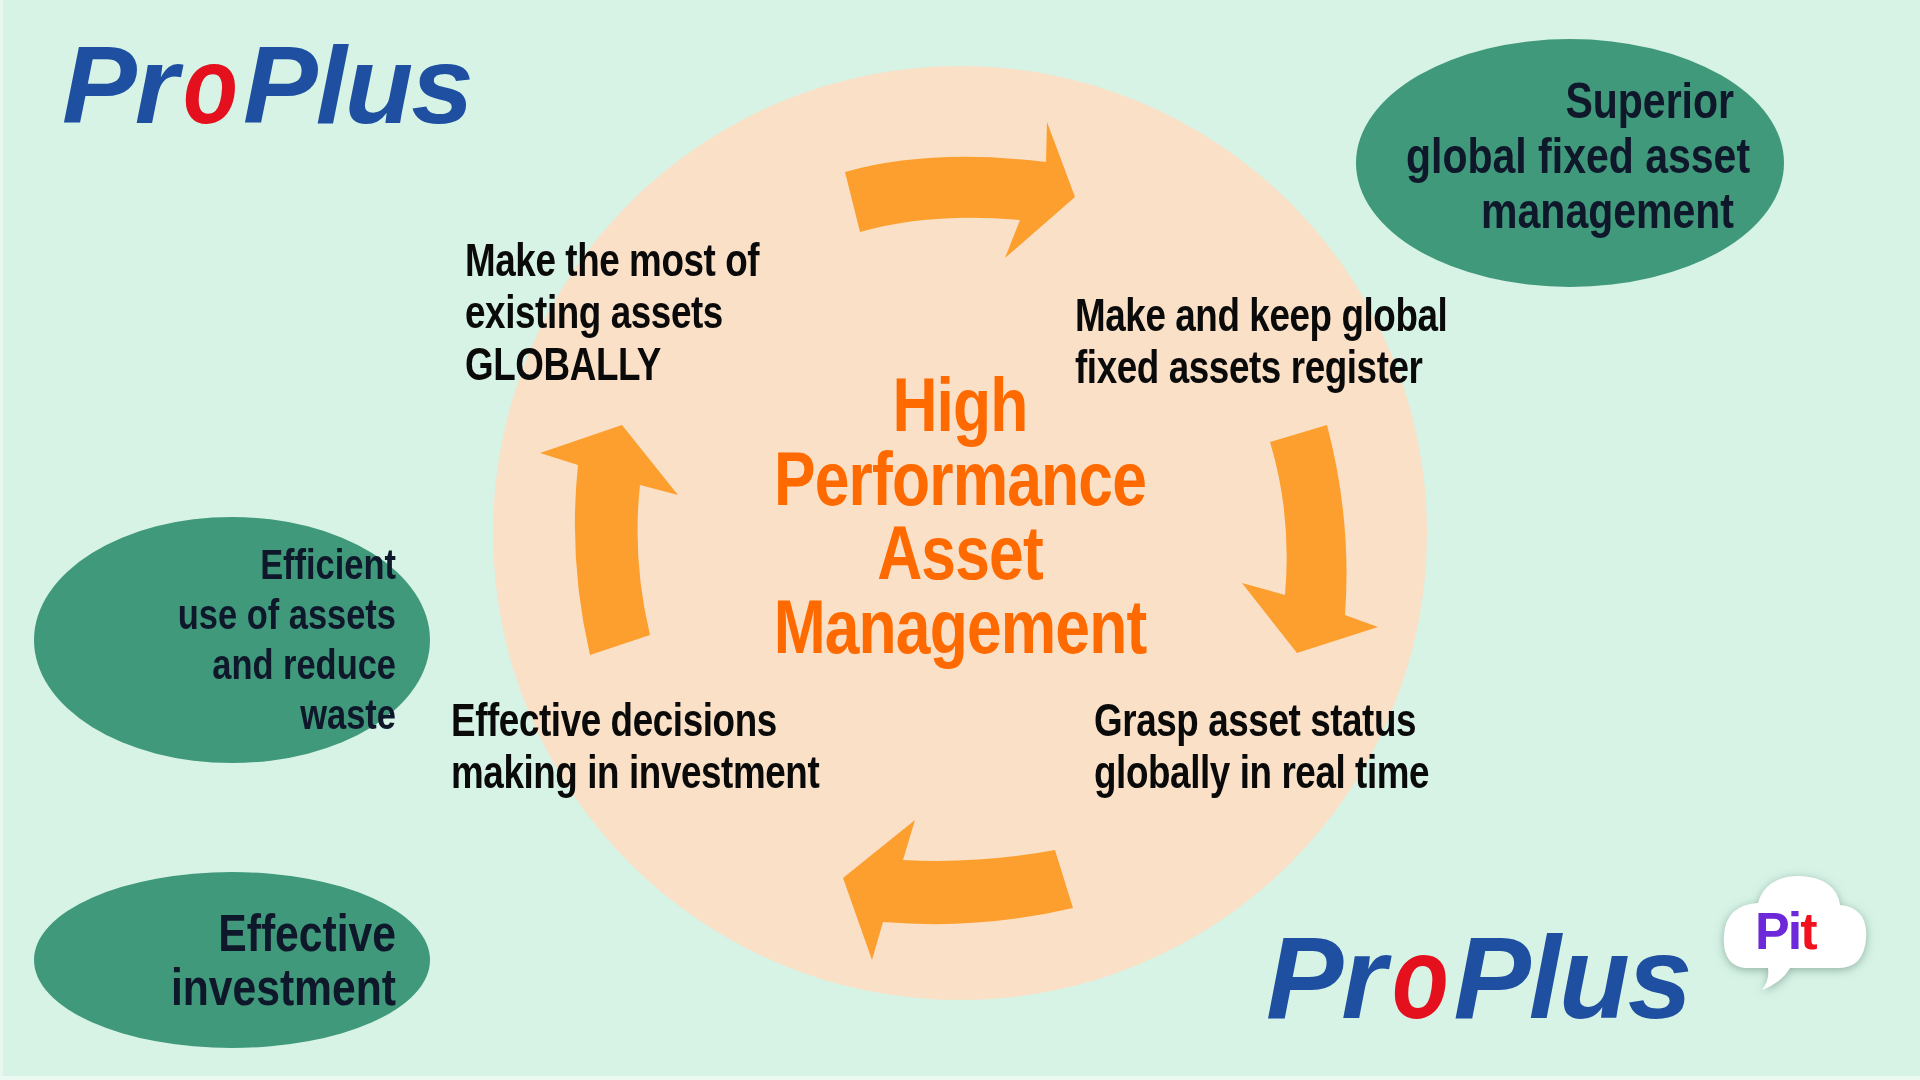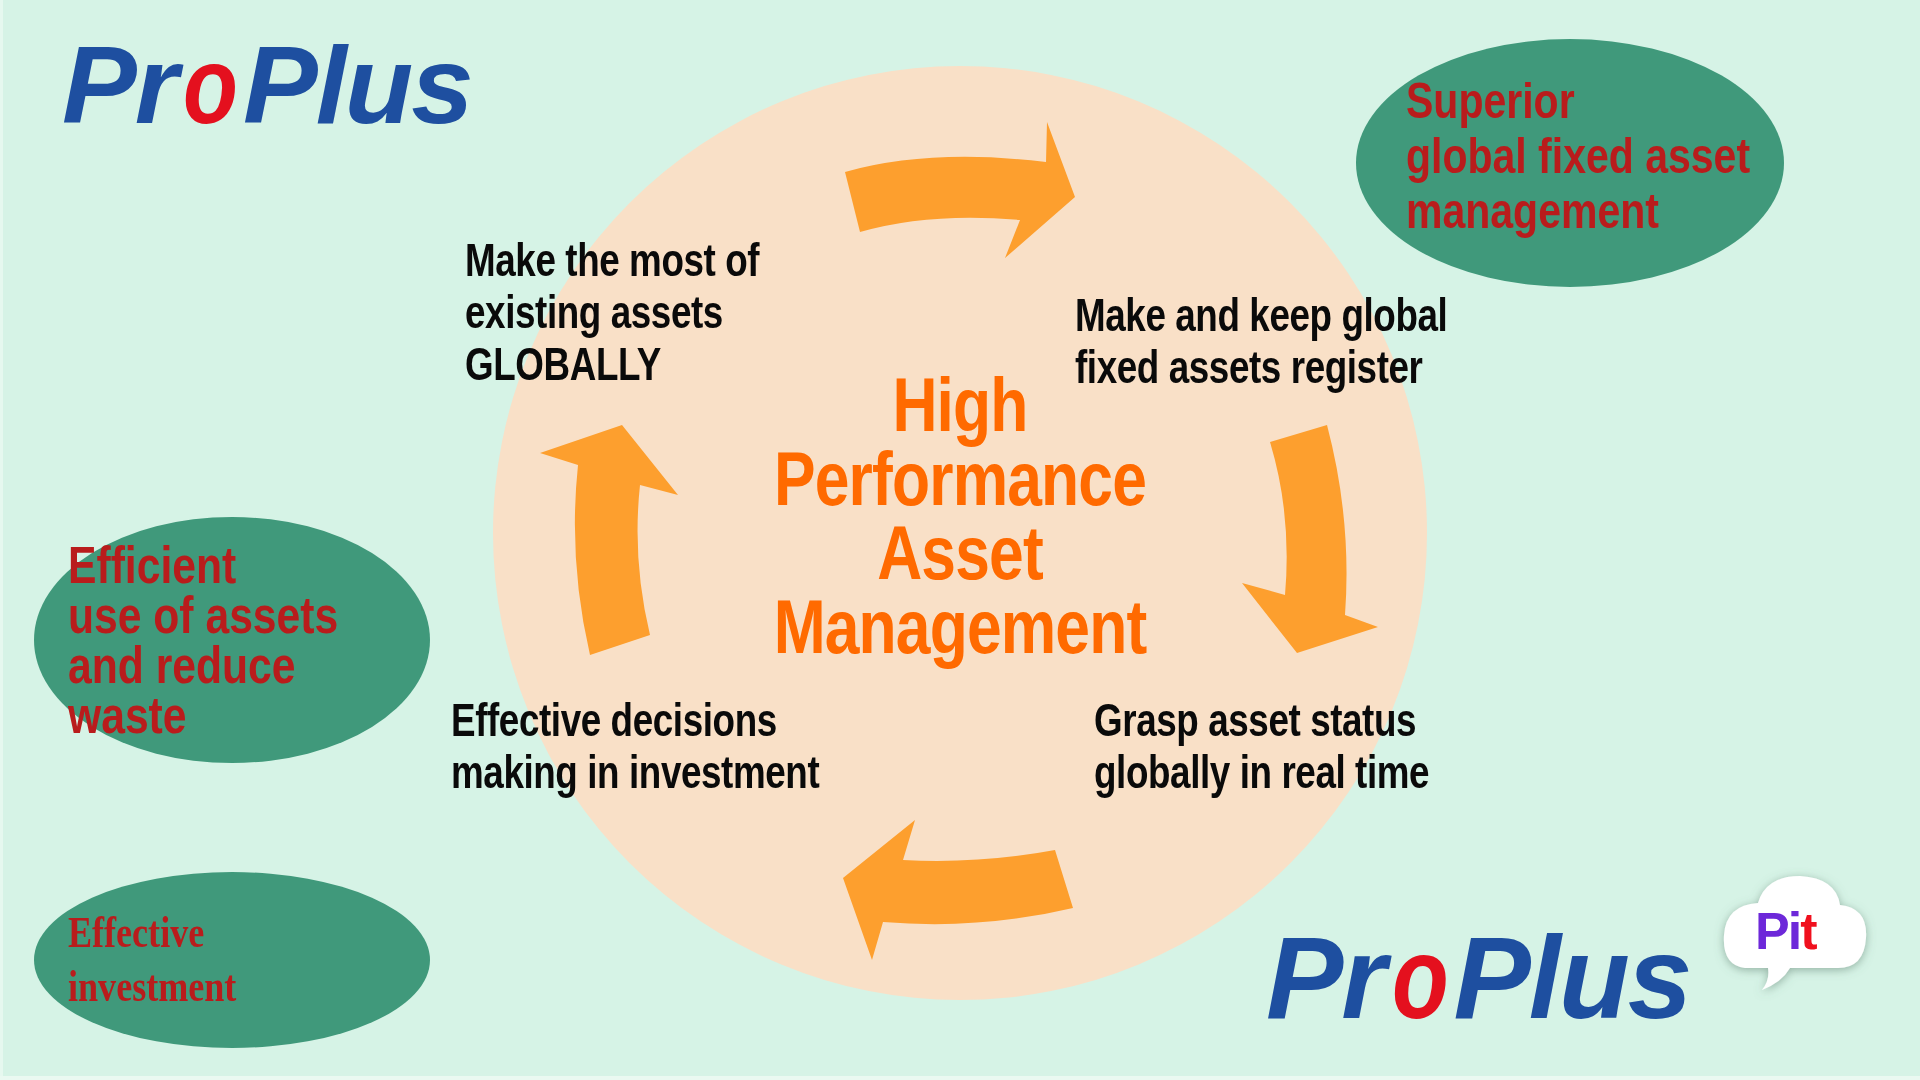--- a/index.html
+++ b/index.html
@@ -39,23 +39,23 @@
     position: relative;
     left: 0;
     width: 800px;
     margin-left: -400px;
     transform: scaleX(0.82);
     letter-spacing: -1px;
   }
 
   .ellipse-text {
     position: absolute;
-    color: #b91c1c;
+    color: #0f172a;
     font-weight: bold;
-    text-align: left;
+    text-align: right;
   }
   .ellipse-text .line {
     display: block;
     transform: scaleX(0.82);
     white-space: nowrap;
   }
 
   .logo {
     position: absolute;
     font-family: "Liberation Sans", sans-serif;
@@ -151,23 +151,23 @@
   <span class="line">Effective decisions</span>
   <span class="line">making in investment</span>
 </div>
 
 <div class="ellipse-text" style="left:1370px; top:74px; width:400px; font-size:50px; line-height:55px;">
   <span class="line">Superior</span>
   <span class="line">global fixed asset</span>
   <span class="line">management</span>
 </div>
 
-<div class="ellipse-text" style="left:32px; top:540px; width:400px; font-size:52px; line-height:50px;">
+<div class="ellipse-text" style="left:32px; top:540px; width:400px; font-size:42px; line-height:50px;">
   <span class="line">Efficient</span>
   <span class="line">use of assets</span>
   <span class="line">and reduce</span>
   <span class="line">waste</span>
 </div>
 
-<div class="ellipse-text" style="left:32px; top:906px; width:400px; font-size:44px; line-height:54px;font-family:Liberation Serif, serif;">
+<div class="ellipse-text" style="left:32px; top:906px; width:400px; font-size:52px; line-height:54px;">
   <span class="line">Effective</span>
   <span class="line">investment</span>
 </div>
 
 </body></html>

